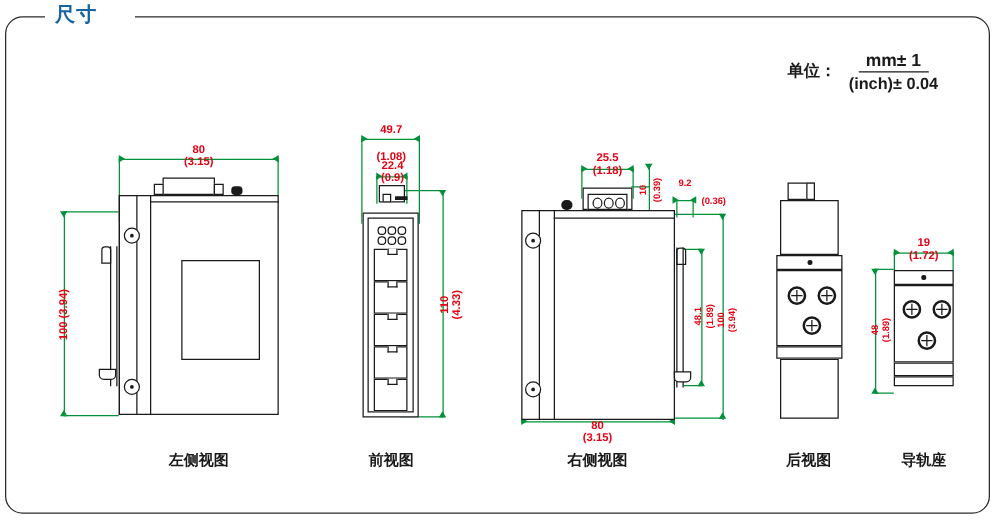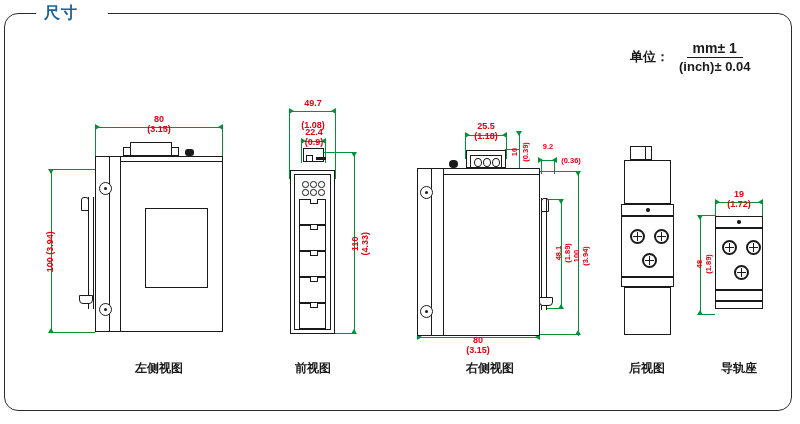--- a/index.html
+++ b/index.html
@@ -246,21 +246,21 @@
     <div class="ln hl" style="left:443px;top:174px;width:97px;"></div>
 
     <div class="screw" style="left:420px;top:186px;width:11px;height:11px;"></div>
     <div class="screw" style="left:420px;top:305px;width:11px;height:11px;"></div>
 
     <div class="blk" style="left:541px;top:198px;width:8px;height:14px;border-radius:3px 3px 0 0;"></div>
     <div class="ln vl" style="left:541px;top:198px;height:112px;"></div>
     <div class="ln vl" style="left:546px;top:198px;height:112px;"></div>
     <div class="blk" style="left:539px;top:297px;width:14px;height:9px;border-radius:0 0 4px 4px;"></div>
 
-    <div class="cap" style="left:420px;top:360px;width:140px;">右侧视图</div>
+    <div class="cap" style="left:408px;top:360px;width:140px;">右侧视图</div>
   </div>
 
   <div>
 
     <div class="blk" style="left:630px;top:146px;width:22px;height:14px;"></div>
     <div class="blk thin" style="left:645px;top:146px;width:7px;height:14px;"></div>
 
     <div class="blk" style="left:624px;top:160px;width:47px;height:44px;"></div>
 
     <div class="blk" style="left:621px;top:204px;width:53px;height:12px;"></div>

